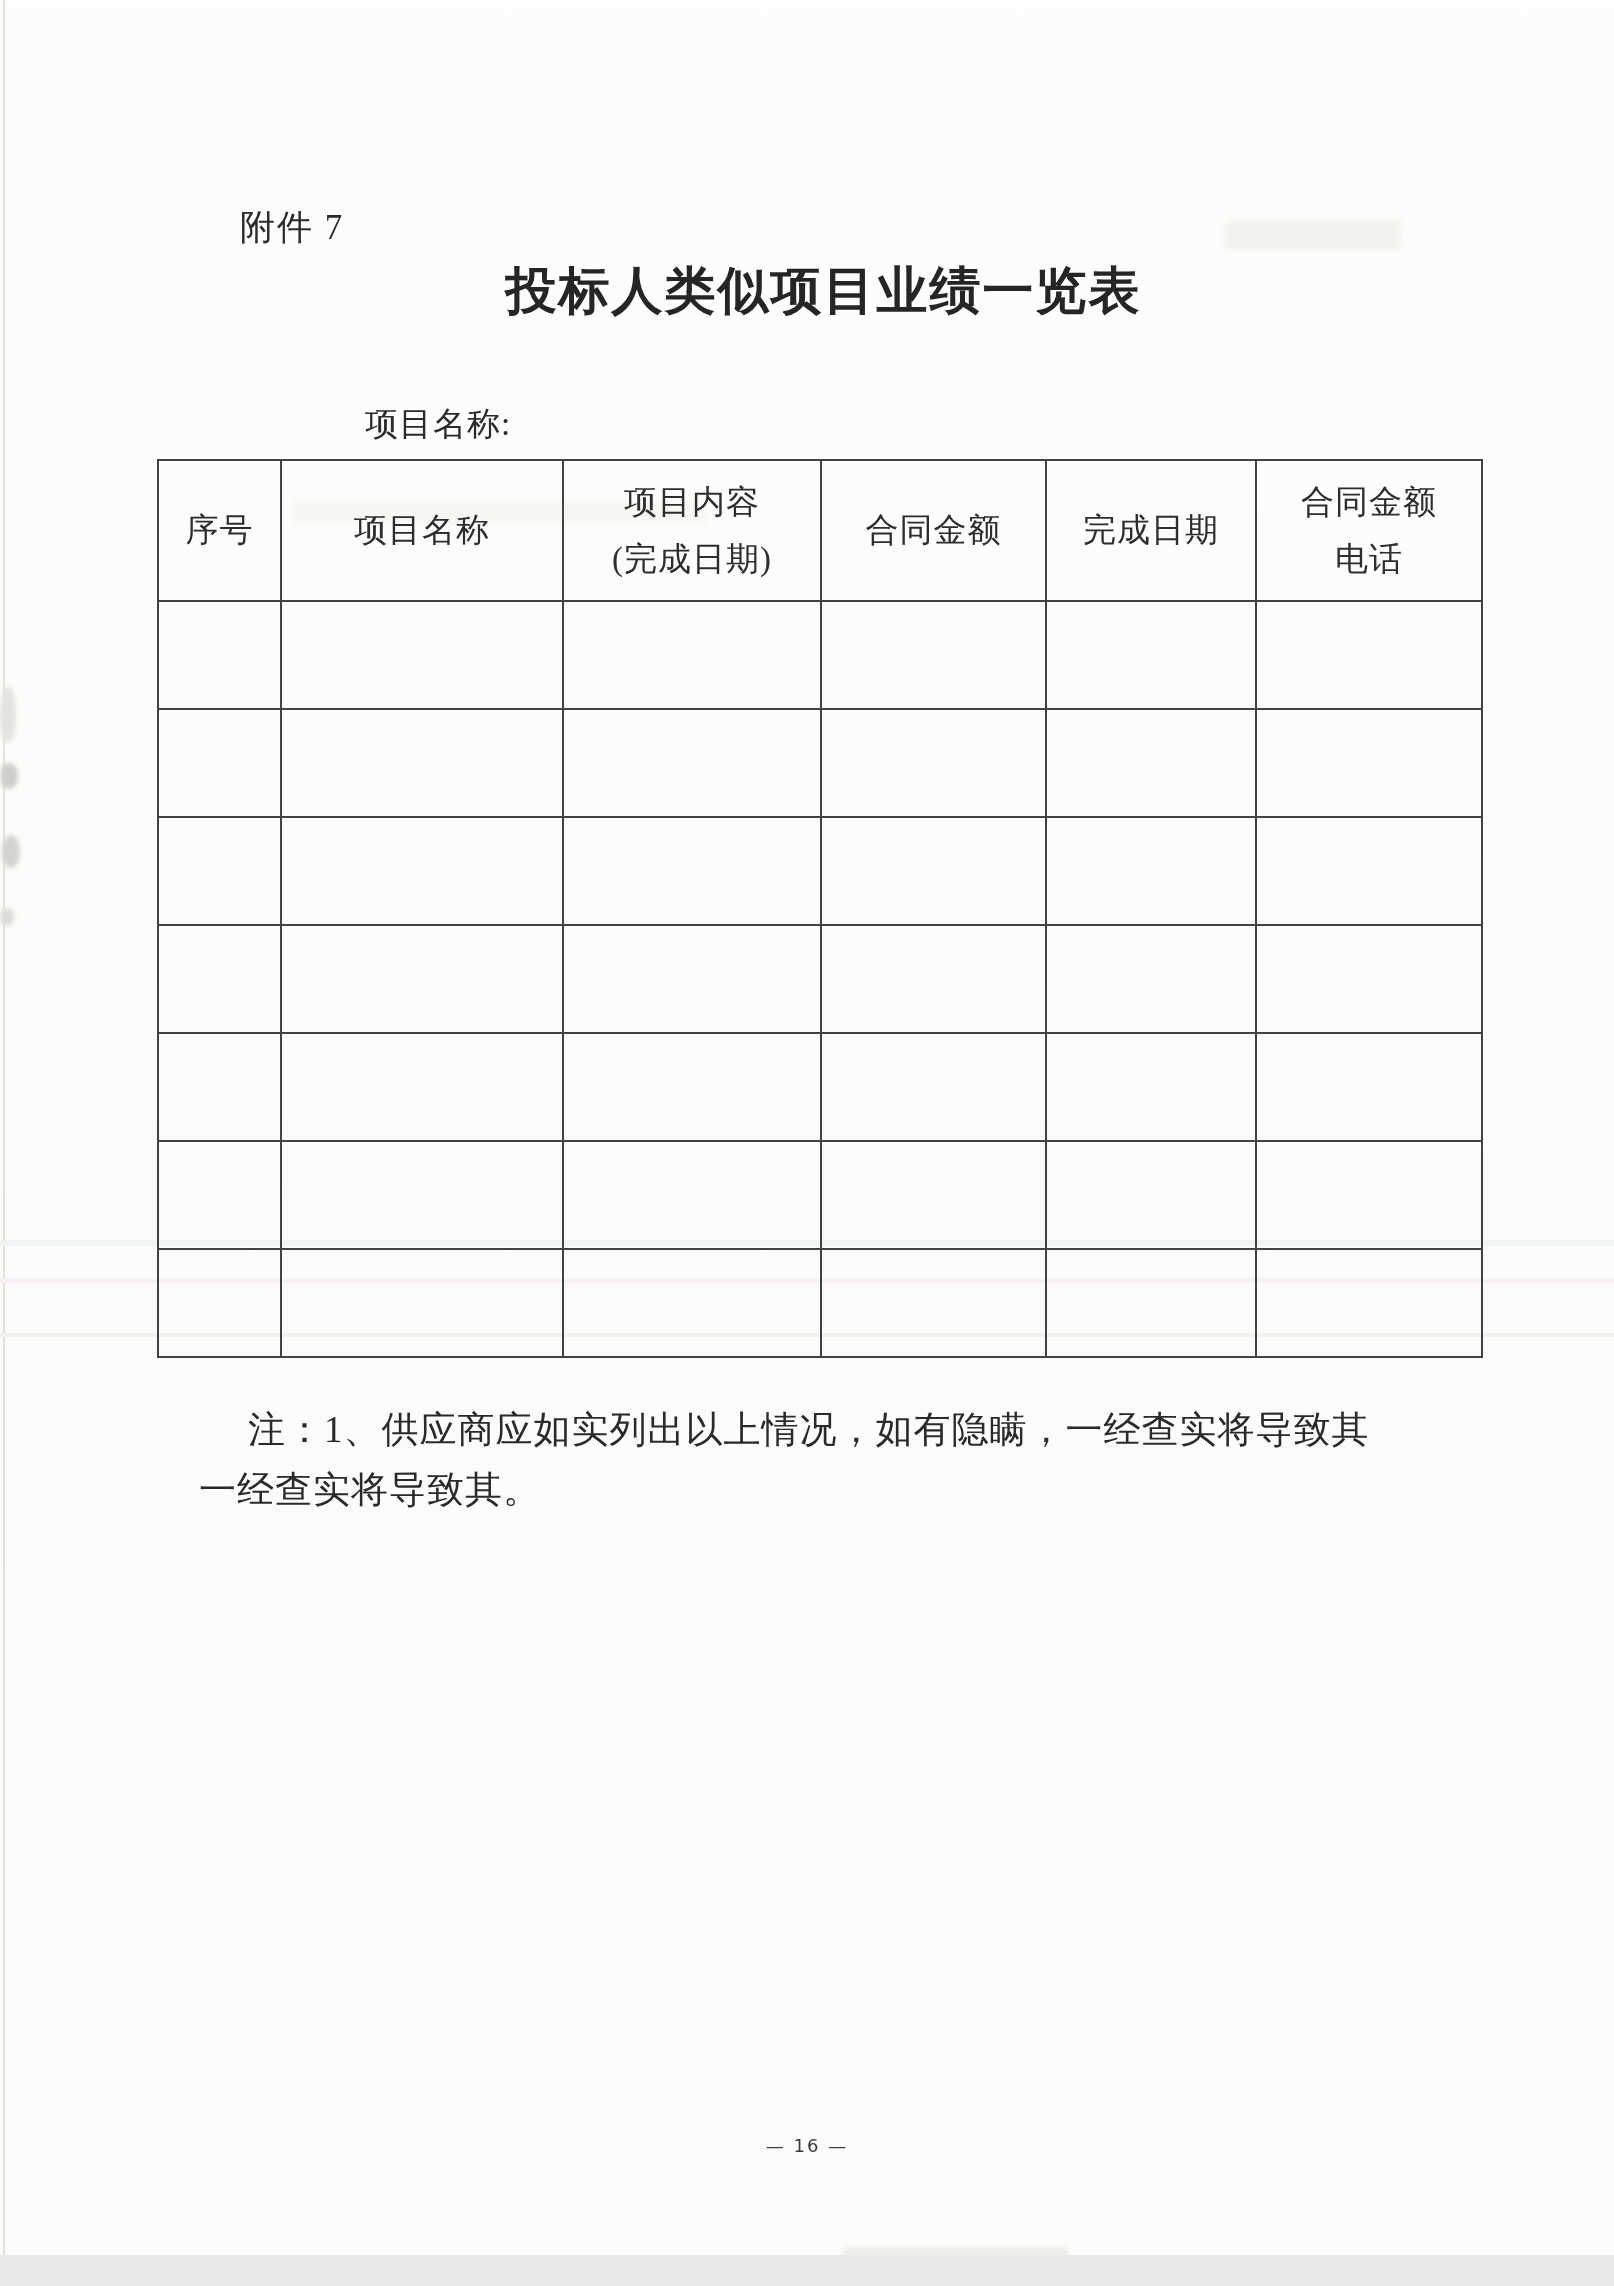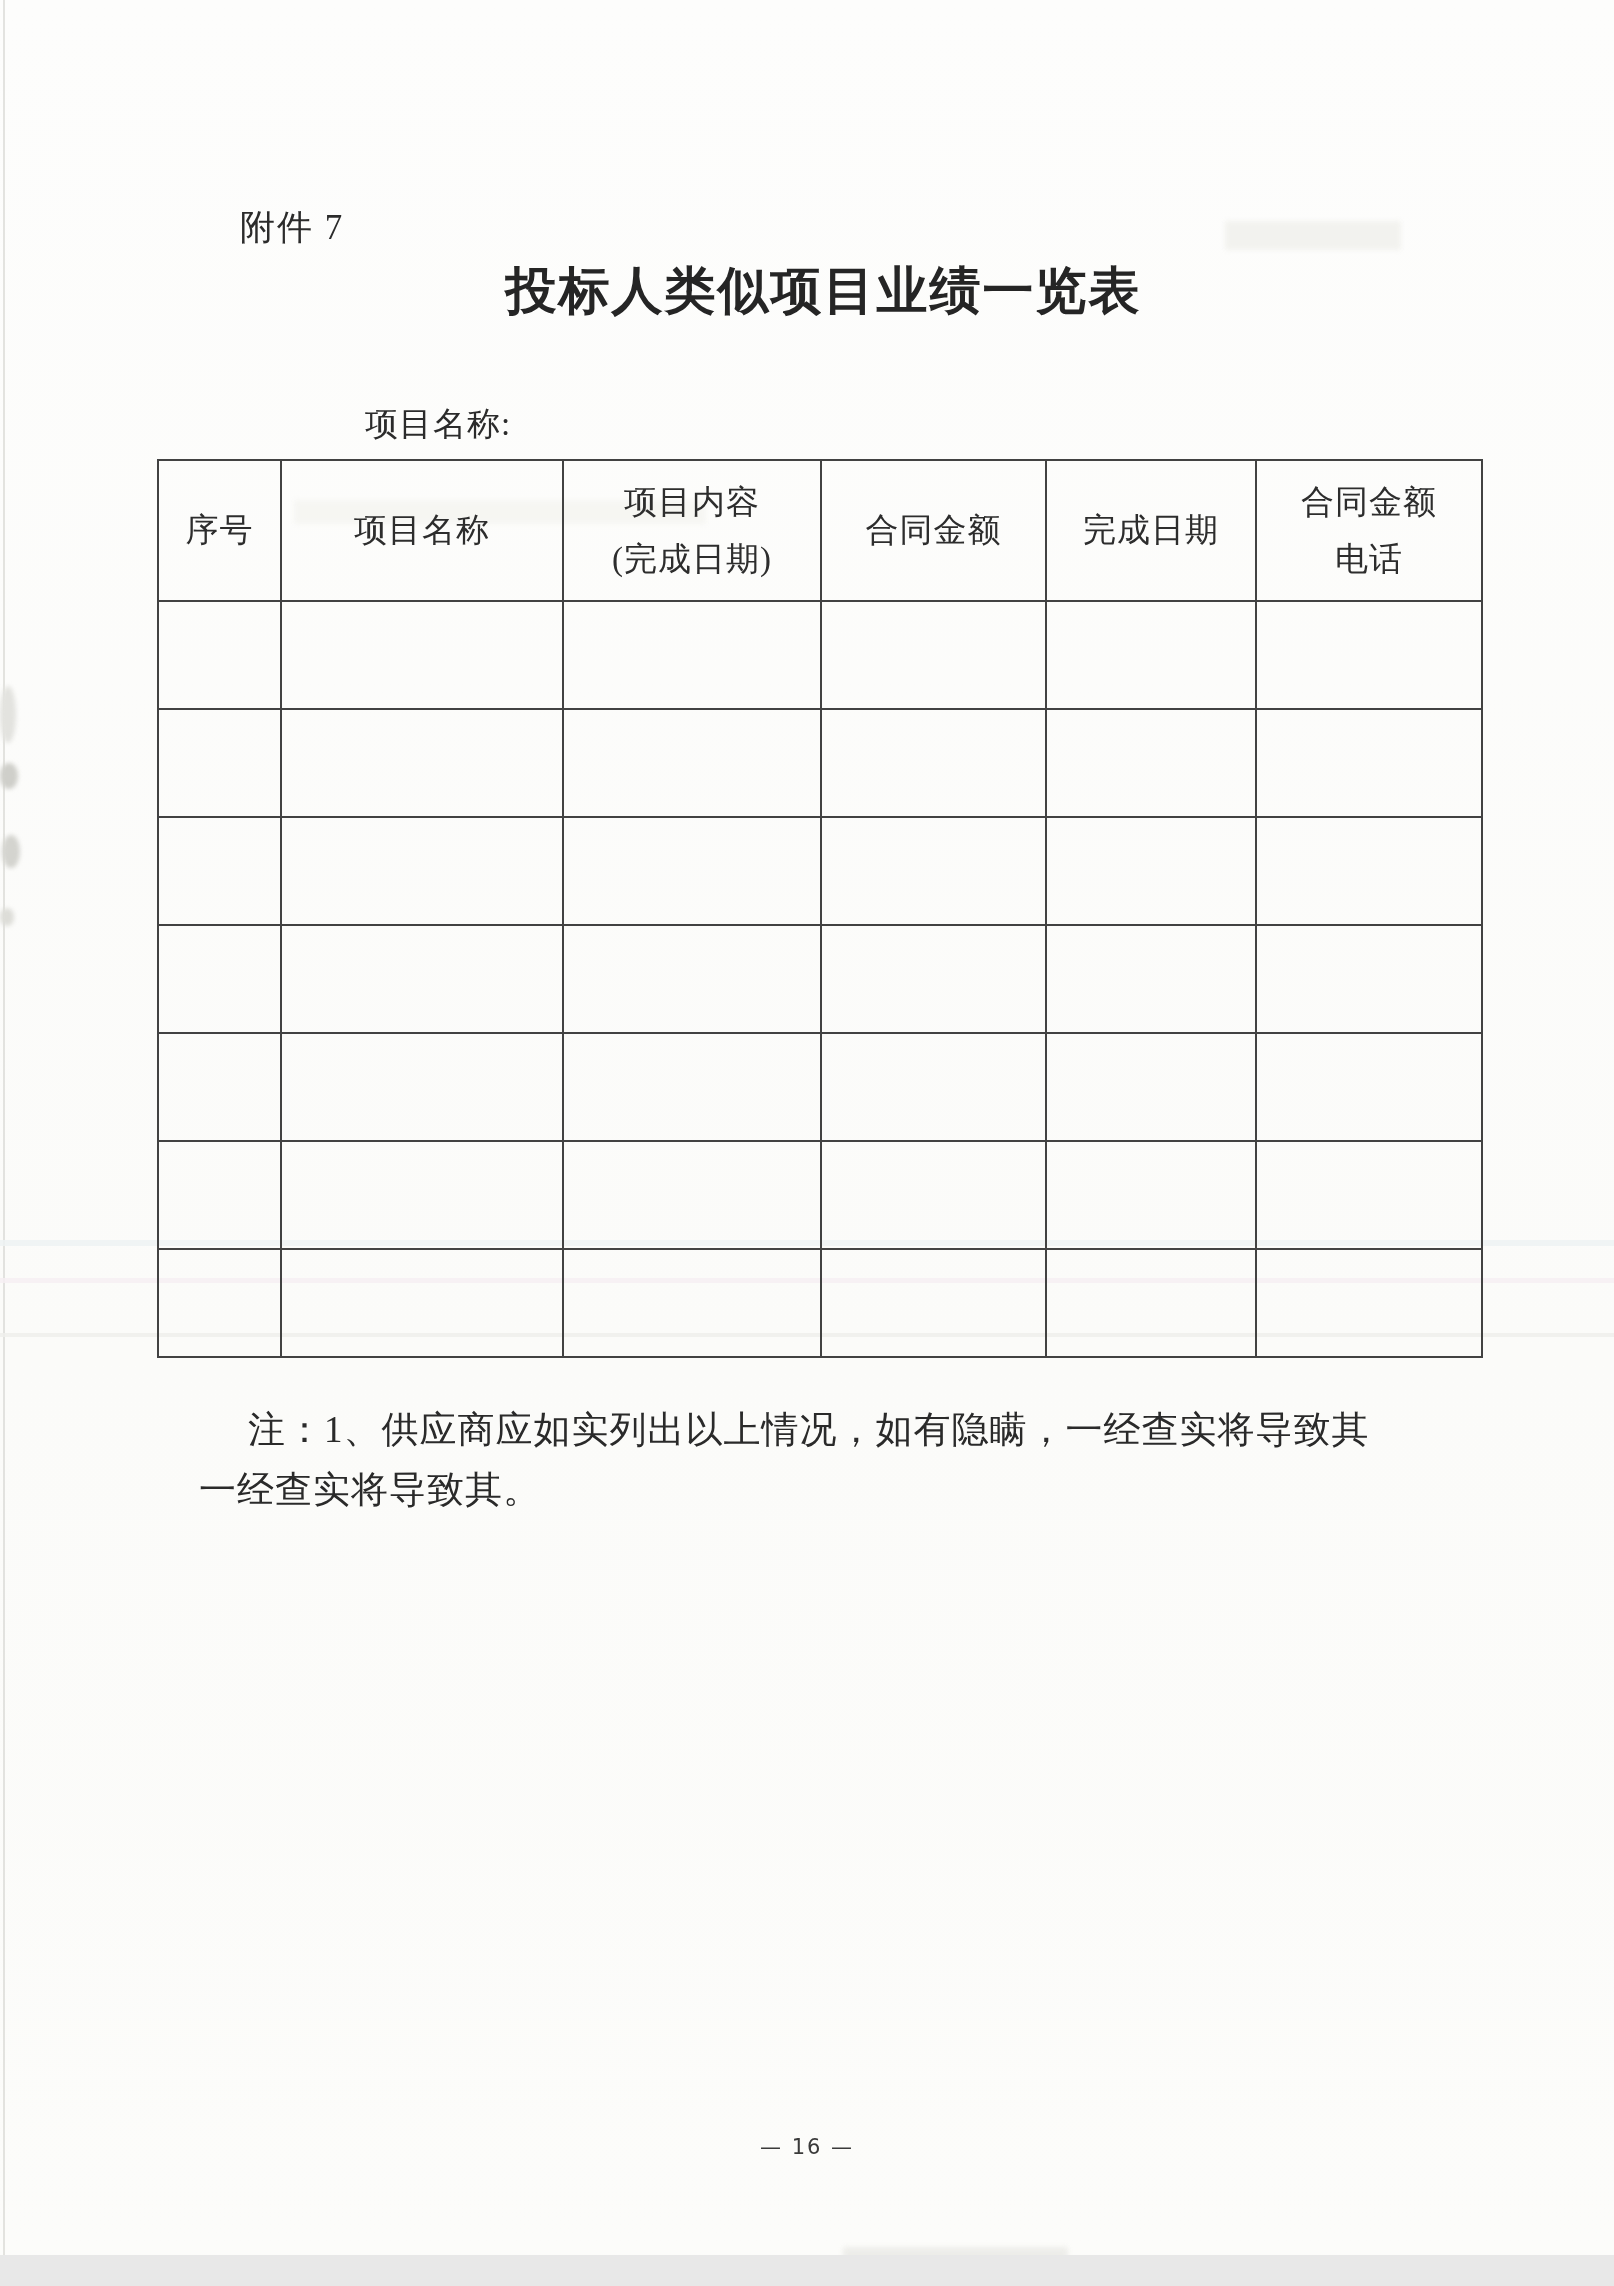--- a/index.html
+++ b/index.html
@@ -52,21 +52,21 @@
 
   
   .note { position:absolute; font-size:37px; letter-spacing:1px; line-height:1; color:#2a2a2a; }
   .note-1 { left:248px; top:1411px; }
   .note-2 { left:199px; top:1471px; }
   .note-3 { left:343px; top:1534px; }
 
   
   .page-number {
     position:absolute; left:0; right:0; top:2135px;
-    text-align:center; font-size:21px; color:#3a3a3a;
+    text-align:center; font-size:18px; color:#3a3a3a;
     font-family:"DejaVu Sans","Liberation Sans",sans-serif;
     letter-spacing:2px;
   }
 
   
   .artifact { position:absolute; pointer-events:none; }
   .paper-edge { left:2.9px; top:0; bottom:0; width:2px; background:#dcdcd8; opacity:.8; }
   .smudge { filter:blur(2px); border-radius:50%; }
   .sm-1 { left:0px;  top:686px; width:15.7px; height:57px; background:#e3e3df; }
   .sm-2 { left:0px;  top:763px; width:17.6px; height:25.5px; background:#cfcfca; }

